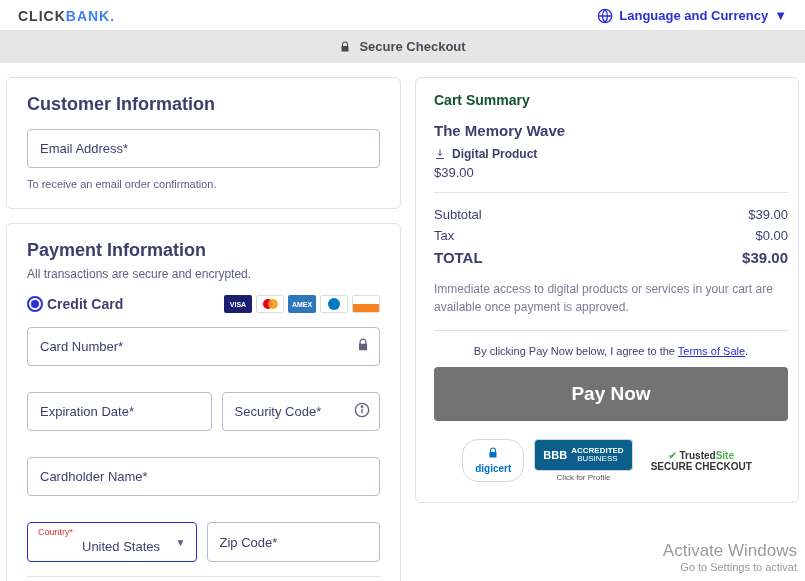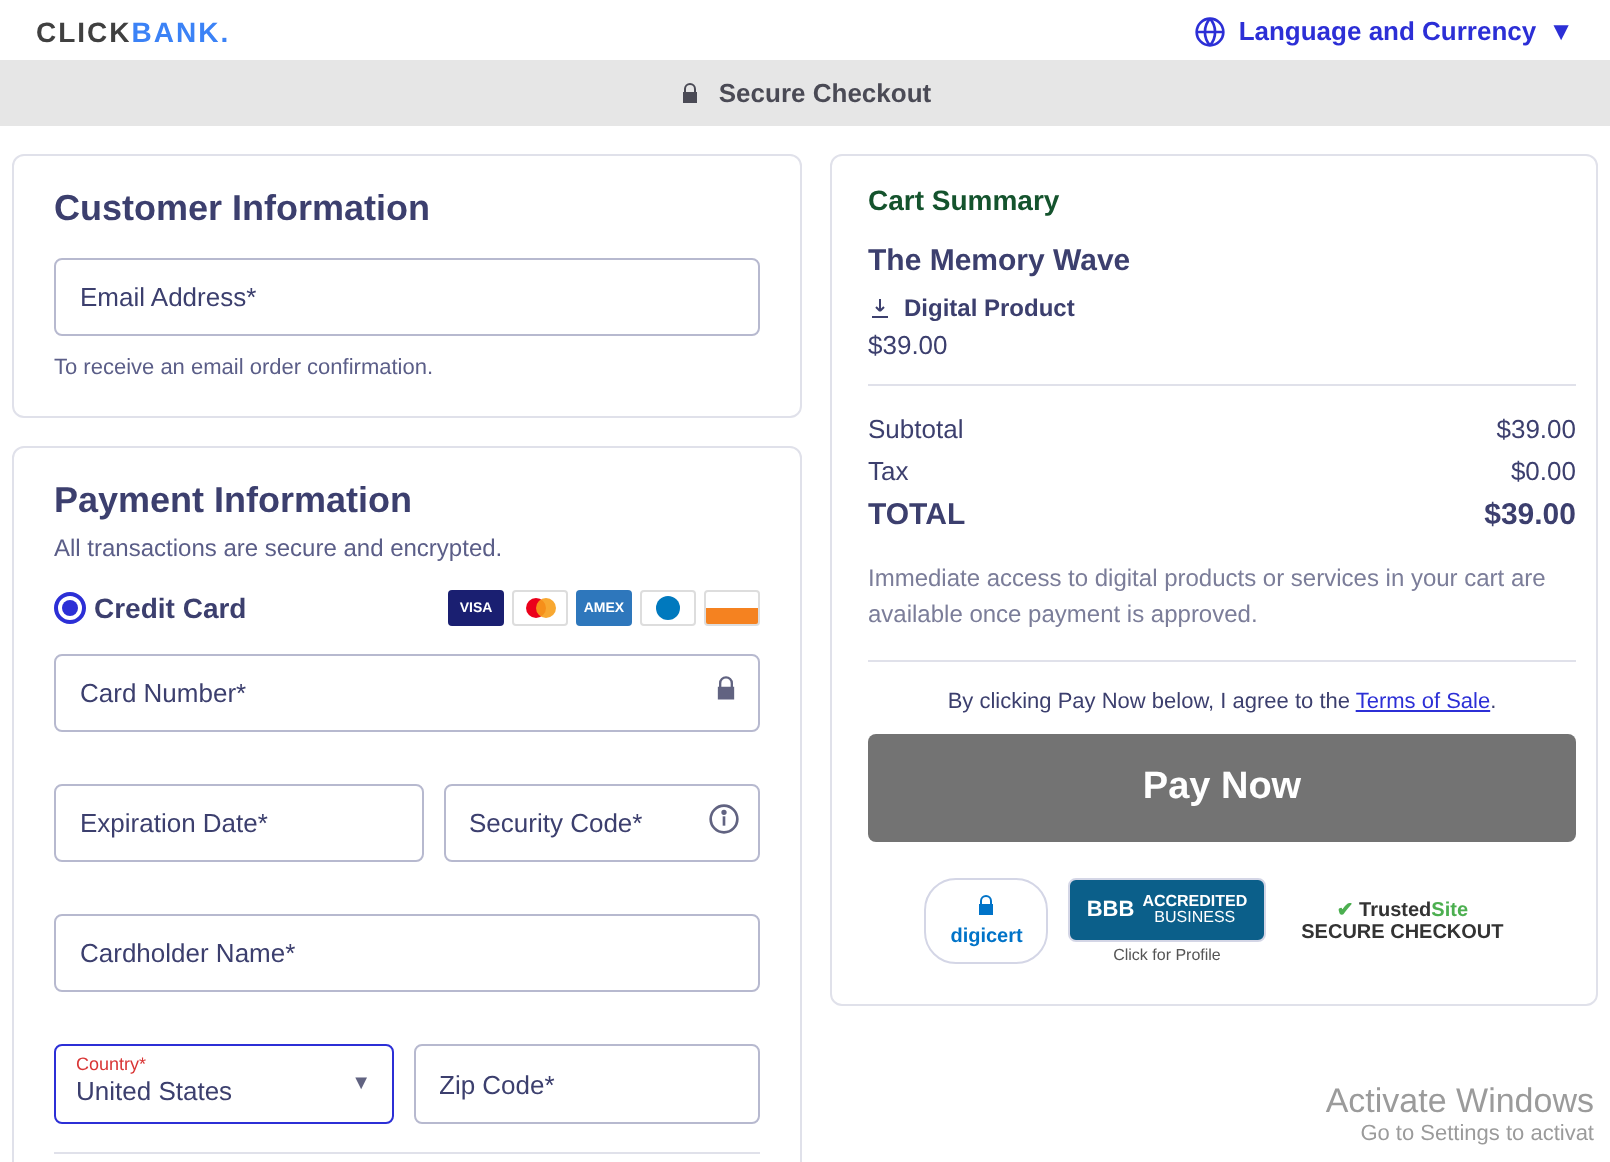--- a/index.html
+++ b/index.html
@@ -35,21 +35,21 @@
   .amex { background:#2e77bc; }
   .diners { background:#fff; border:1px solid #ddd; }
   .disc { background:linear-gradient(#fff 50%, #f58220 50%); border:1px solid #ddd; }
   .fields { display:flex; flex-direction:column; gap:26px; }
   .field-row { display:flex; gap:10px; }
   .field-row > * { flex:1; }
   .field-wrap { position:relative; }
   .field-wrap .r-icon { position:absolute; right:10px; top:50%; transform:translateY(-50%); color:#616381; }
   .select-wrap { border:1.5px solid #2c2fd6; border-radius:4px; padding:4px 10px 6px; position:relative; }
   .select-label { font-size:9px; color:#d93636; display:block; }
-  .select-val { font-size:13px; color:#3c3f6e; }
+  .select-val { font-size:13px; color:#3c3f6e;margin-left:44px; }
   .select-caret { position:absolute; right:10px; top:50%; transform:translateY(-50%); color:#616381; font-size:10px; }
   .paypal { display:flex; align-items:center; gap:12px; padding:16px 0 8px; border-top:1px solid #e0e1ea; margin-top:14px; }
   .pp-logo { font-size:20px; font-weight:800; font-style:italic; }
   .pp-p1 { color:#003087; }
   .pp-p2 { color:#009cde; }
   h3 { font-size:14px; font-weight:700; color:#14532d; margin-bottom:14px; }
   .prod-title { font-size:15px; font-weight:700; color:#3c3f6e; margin-bottom:8px; }
   .dl-row { font-size:12px; color:#3c3f6e; font-weight:600; display:flex; align-items:center; gap:6px; margin-bottom:4px; }
   .price { font-size:13px; color:#3c3f6e; margin-bottom:12px; }
   .divider { border-top:1px solid #e0e1ea; margin:10px 0 14px; }

